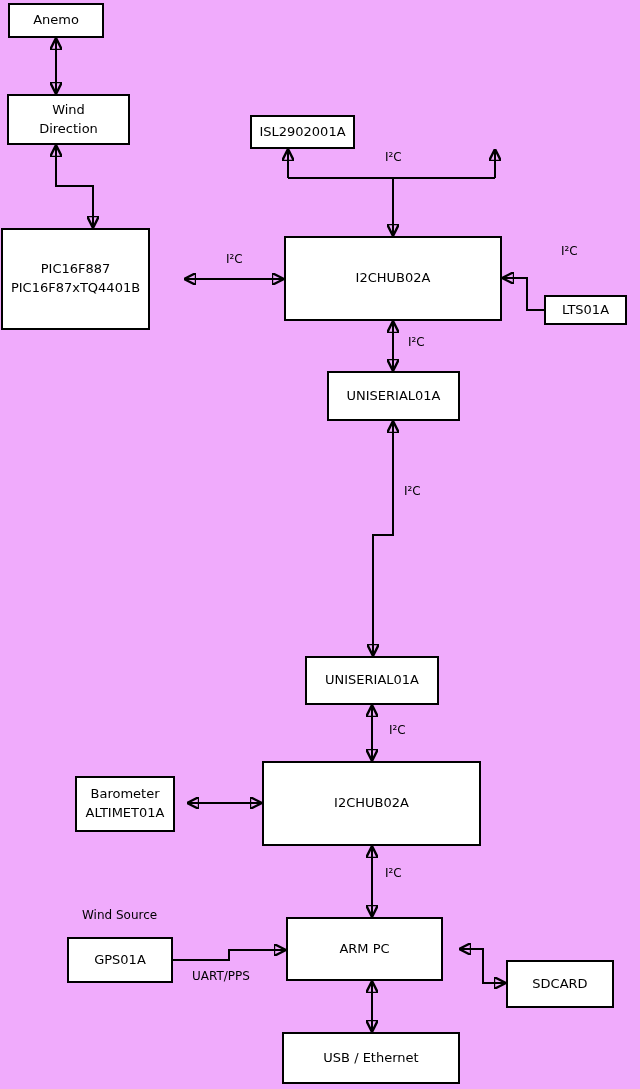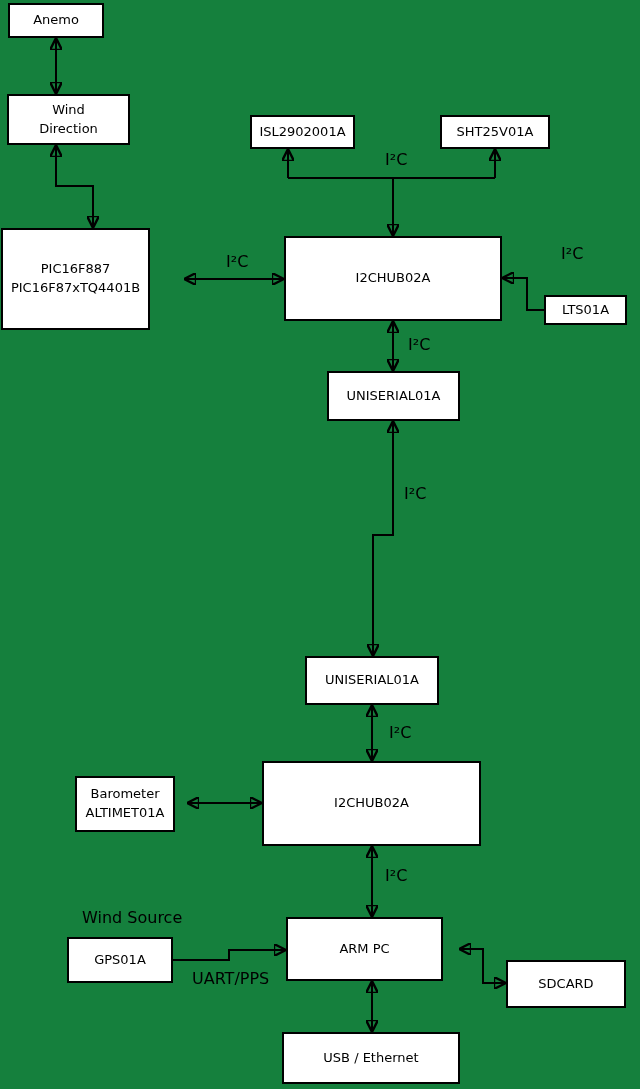--- a/index.html
+++ b/index.html
@@ -1,20 +1,20 @@
 <!DOCTYPE html>
 <html><head>
 <meta charset="utf-8">
 <style>
   html,body{margin:0;padding:0;background:#ffffff;}
   .canvas{
     position:relative;
     width:640px;
     height:1089px;
-    background:#15803d;
+    background:#f0abfc;
     font-family:"DejaVu Sans","Liberation Sans",sans-serif;
     color:#000000;
     overflow:hidden;
   }
   .edges{position:absolute;left:0;top:0;width:640px;height:1089px;}
   .edges path{stroke:#000000;stroke-width:2;fill:none;}
   .node{
     position:absolute;
     box-sizing:border-box;
     background:#ffffff;
@@ -22,21 +22,21 @@
     display:flex;
     align-items:center;
     justify-content:center;
     text-align:center;
     font-size:13px;
     line-height:1.45;
     white-space:pre-line;
   }
   .edge-label{
     position:absolute;
-    font-size:16px;
+    font-size:12px;
     line-height:1.15;
     white-space:nowrap;
   }
 </style>
 </head>
 <body>
 
 <div class="canvas">
 
   <svg class="edges" width="640" height="1089" viewBox="0 0 640 1089" xmlns="http://www.w3.org/2000/svg">
@@ -62,31 +62,30 @@
     <path d="M459,949 H483 V983 H506" marker-start="url(#arw)" marker-end="url(#arw)"></path>
     <path d="M372,981 V1032" marker-start="url(#arw)" marker-end="url(#arw)"></path>
   </svg>
 
   <div class="node" style="left:8px;top:3px;width:96px;height:35px">Anemo</div>
   <div class="node" style="left:7px;top:94px;width:123px;height:51px">Wind
 Direction</div>
   <div class="node" style="left:1px;top:228px;width:149px;height:102px">PIC16F887
 PIC16F87xTQ4401B</div>
   <div class="node" style="left:250px;top:115px;width:105px;height:34px">ISL2902001A</div>
-  <div class="node" style="left:440px;top:115px;width:110px;height:34px">SHT25V01A</div>
   <div class="node" style="left:284px;top:236px;width:218px;height:85px">I2CHUB02A</div>
   <div class="node" style="left:544px;top:295px;width:83px;height:30px">LTS01A</div>
   <div class="node" style="left:327px;top:371px;width:133px;height:50px">UNISERIAL01A</div>
   <div class="node" style="left:305px;top:656px;width:134px;height:49px">UNISERIAL01A</div>
   <div class="node" style="left:75px;top:776px;width:100px;height:56px">Barometer
 ALTIMET01A</div>
   <div class="node" style="left:262px;top:761px;width:219px;height:85px">I2CHUB02A</div>
   <div class="node" style="left:286px;top:917px;width:157px;height:64px">ARM PC</div>
   <div class="node" style="left:67px;top:937px;width:106px;height:46px">GPS01A</div>
-  <div class="node" style="left:506px;top:960px;width:120px;height:48px">SDCARD</div>
+  <div class="node" style="left:506px;top:960px;width:108px;height:48px">SDCARD</div>
   <div class="node" style="left:282px;top:1032px;width:178px;height:52px">USB / Ethernet</div>
 
   <div class="edge-label" style="left:385px;top:151px">I²C</div>
   <div class="edge-label" style="left:226px;top:253px">I²C</div>
   <div class="edge-label" style="left:561px;top:245px">I²C</div>
   <div class="edge-label" style="left:408px;top:336px">I²C</div>
   <div class="edge-label" style="left:404px;top:485px">I²C</div>
   <div class="edge-label" style="left:389px;top:724px">I²C</div>
   <div class="edge-label" style="left:385px;top:867px">I²C</div>
   <div class="edge-label" style="left:82px;top:909px">Wind Source</div>

